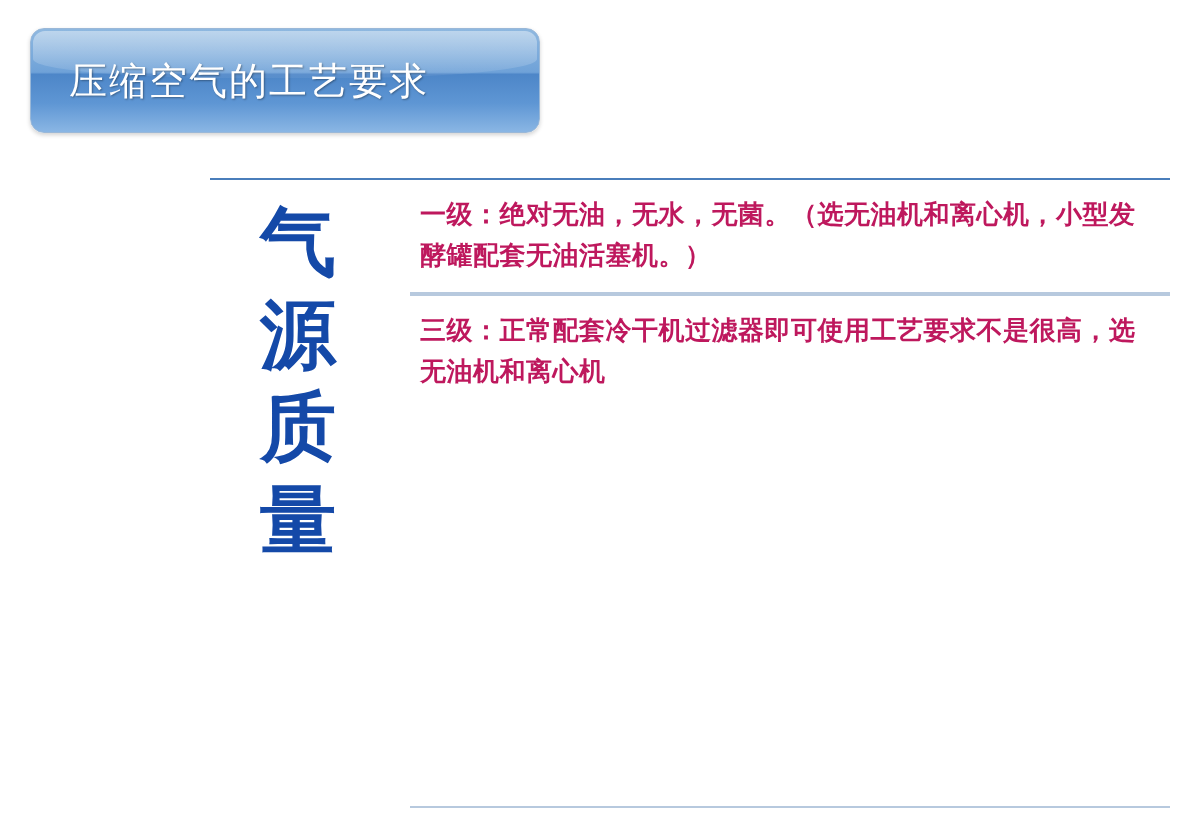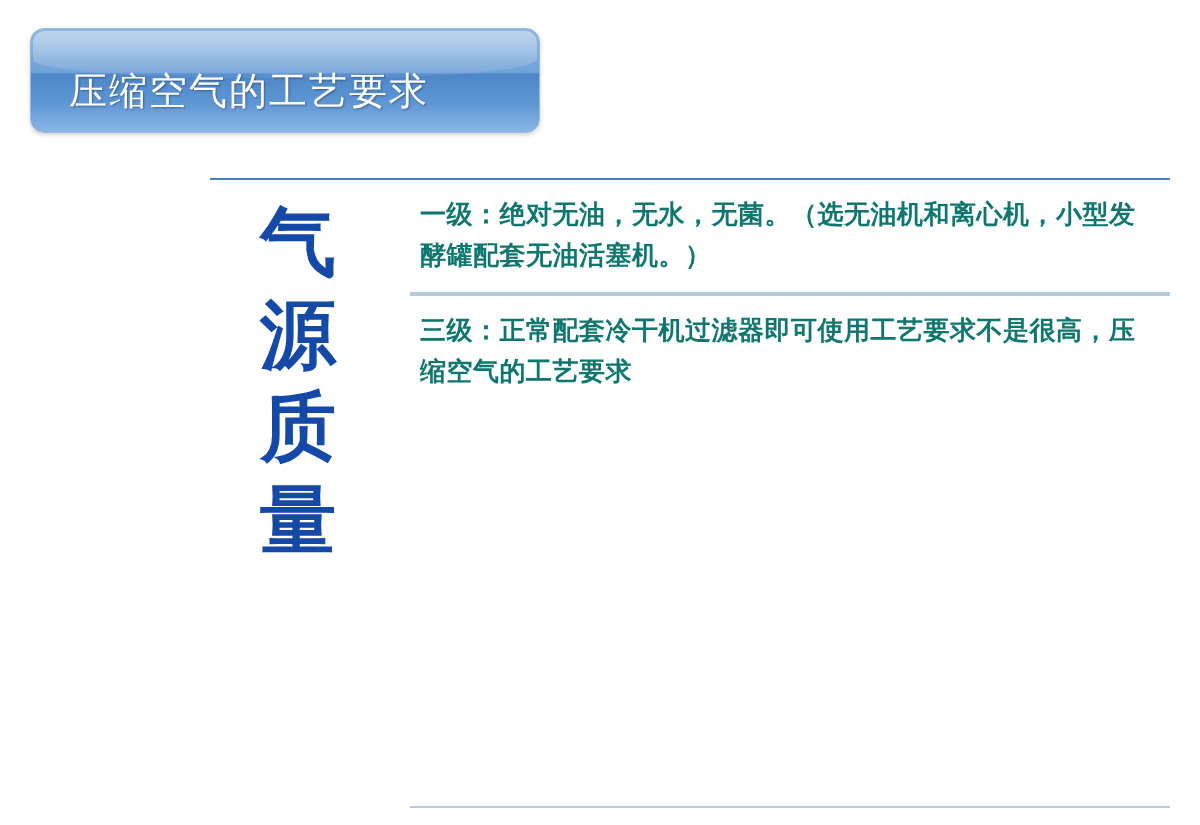--- a/index.html
+++ b/index.html
@@ -51,21 +51,20 @@
   .title-text {
     position: absolute;
     left: 38px;
     top: 50%;
     transform: translateY(-50%);
     font-size: 38px;
     letter-spacing: 2px;
     color: #ffffff;
     text-shadow: 1px 1px 2px rgba(0,0,0,0.35);
     white-space: nowrap;
-    margin-top: 10px;
   }
 
   
   .content {
     position: absolute;
     left: 210px;
     top: 178px;
     width: 960px;
   }
 
@@ -90,21 +89,21 @@
     flex: 0 0 200px;
   }
 
   .text-col {
     flex: 1 1 auto;
     padding: 14px 20px 16px 10px;
     box-sizing: border-box;
   }
 
   .para {
-    color: #0f766e;
+    color: #be185d;
     font-size: 26px;
     font-weight: bold;
     line-height: 1.58;
     letter-spacing: 0.5px;
   }
 
   
   .vlabel {
     position: absolute;
     left: 238px;
@@ -158,21 +157,21 @@
     </div>
 
     <div class="hrule thin"></div>
 
 
     <div class="hrule thin"></div>
 
     <div class="row">
       <div class="label-col"></div>
       <div class="text-col">
-        <div class="para">三级：正常配套冷干机过滤器即可使用工艺要求不是很高，压缩空气的工艺要求</div>
+        <div class="para">三级：正常配套冷干机过滤器即可使用工艺要求不是很高，选无油机和离心机</div>
       </div>
     </div>
 
   </div>
 
   <div class="bottom-rule"></div>
 
 </div>
 
 </body></html>

